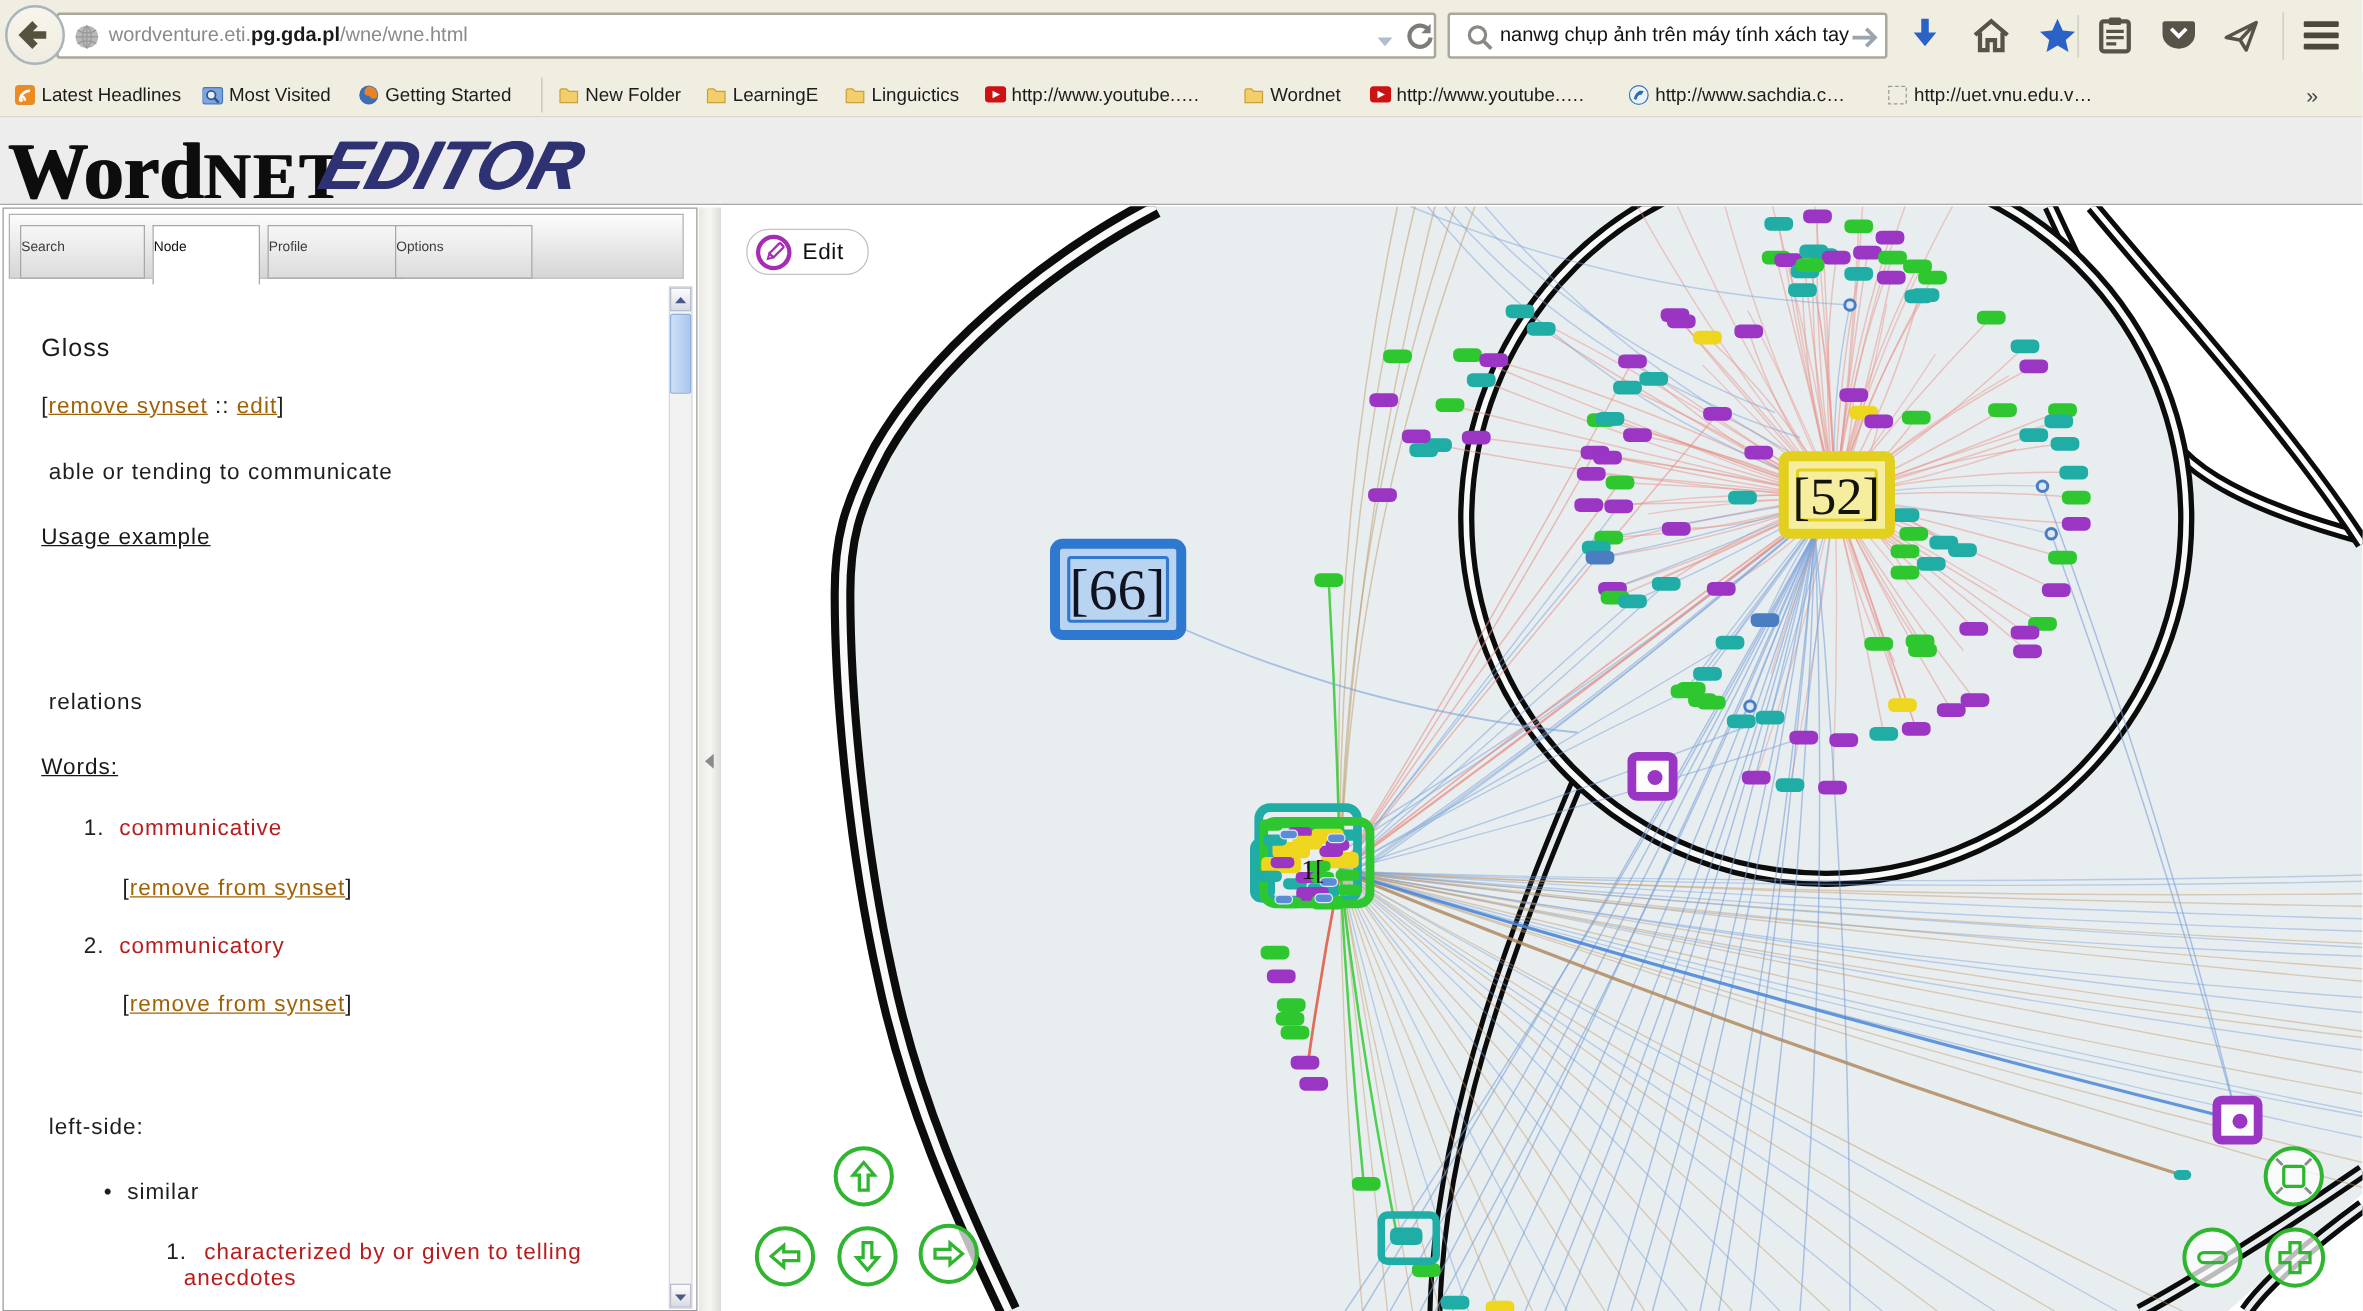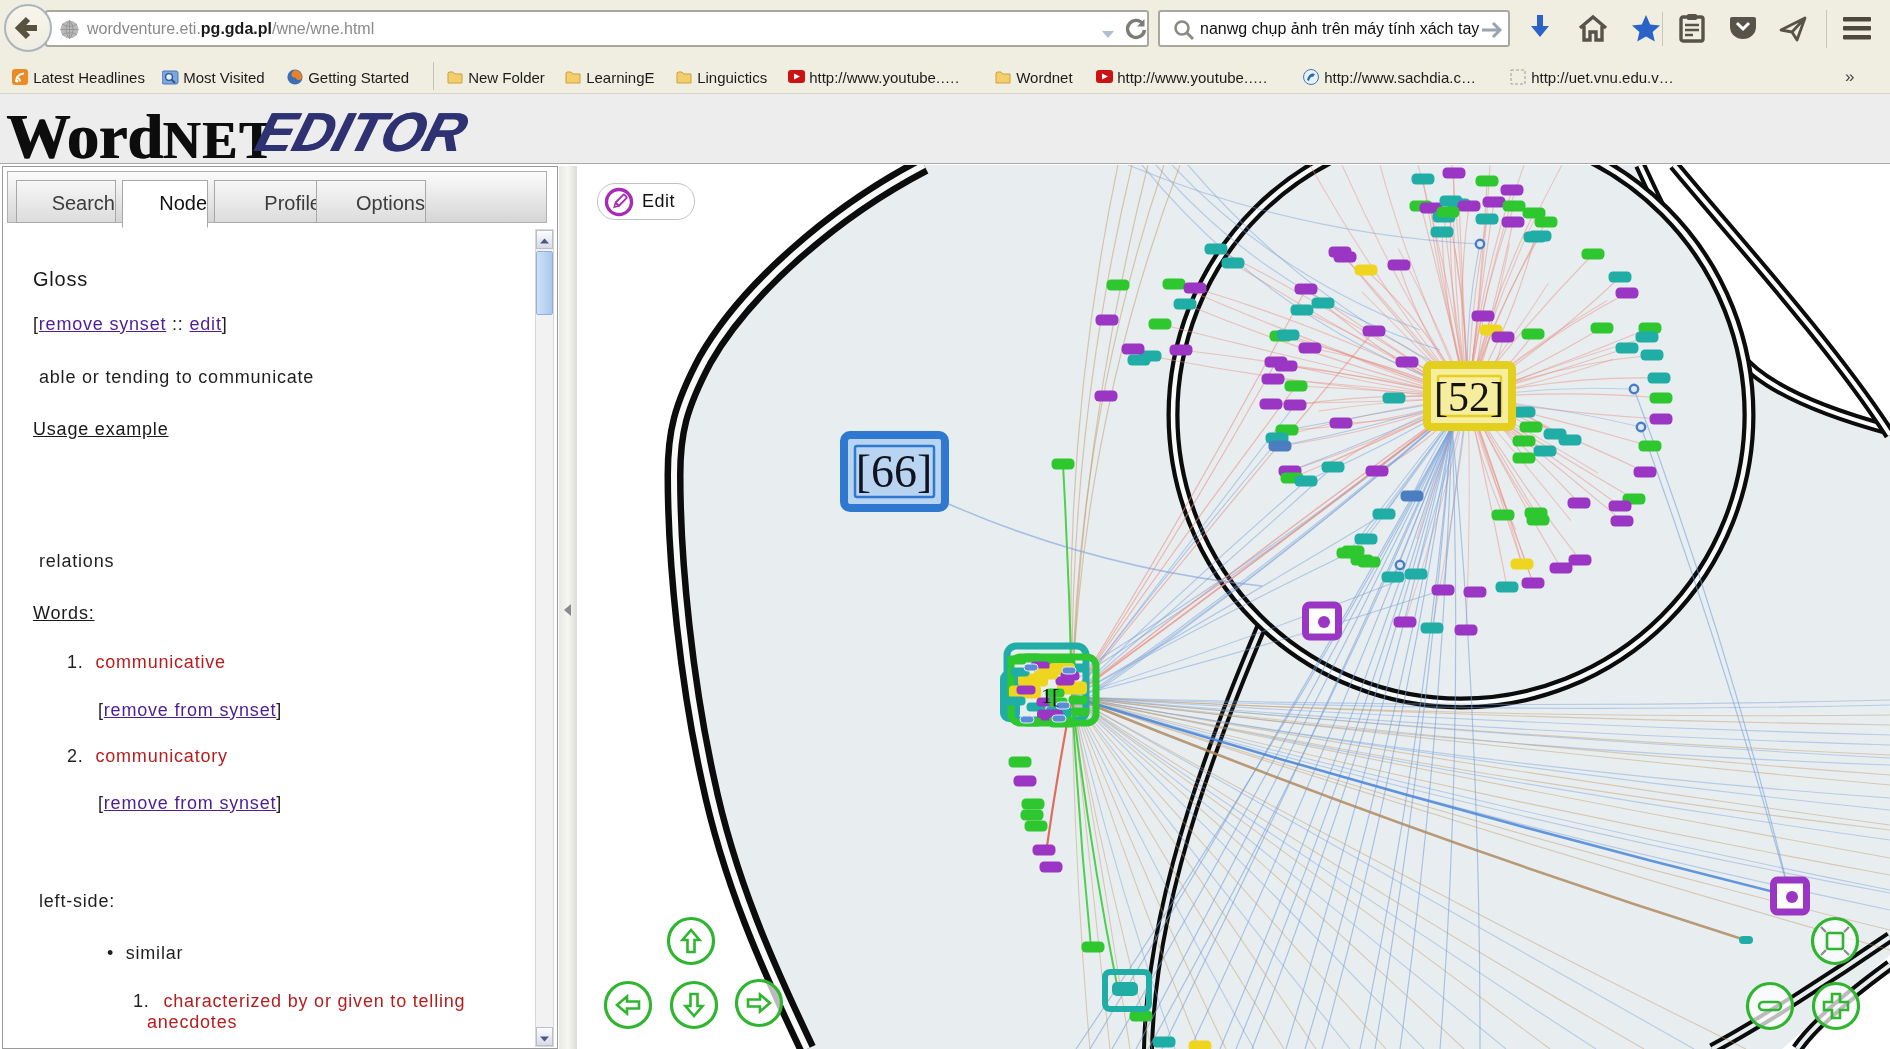--- a/index.html
+++ b/index.html
@@ -6,26 +6,26 @@
 #chrome{position:absolute;left:0;top:0;width:1890px;height:94px;background:#f0eee1}
 #navrow{position:absolute;left:0;top:0;width:1890px;height:58px}
 #urlbar{position:absolute;left:45px;top:10px;width:1104px;height:37px;background:#fff;border:2px solid #aaa89c;border-radius:3px}
 #backbtn{position:absolute;left:4px;top:4px;width:48px;height:48px;border-radius:50%;background:linear-gradient(#f8f6ec,#efede1);border:2px solid #a9b4bc;z-index:3}
 #searchbox{position:absolute;left:1158px;top:10px;width:352px;height:37px;background:#fff;border:2px solid #aaa89c;border-radius:3px}
 #bookmarks{position:absolute;left:0;top:58px;width:1890px;height:36px;background:#f0eee1;border-bottom:1px solid #d6d4c6;font-size:15px;color:#1c1c1c}
 .bm{position:absolute;top:9px;white-space:nowrap}
 #logostrip{position:absolute;left:0;top:94px;width:1890px;height:70px;background:#ededed;border-bottom:1px solid #a9a9a9}
 #panel{position:absolute;left:2px;top:166px;width:556px;height:883px;background:#fff;border:1px solid #9a9a9a}
 #tabstrip{position:absolute;left:4px;top:4px;width:540px;height:52px;background:linear-gradient(#fcfcfc,#d5d5d5);border:1px solid #b0b0b0}
-.tab{position:absolute;top:8px;height:43px;background:linear-gradient(#f7f7f7,#dcdcdc);border:1px solid #a8a8a8;color:#3c3c3c;font-size:20px;text-align:right;padding-top:11px}
+.tab{position:absolute;top:8px;height:43px;background:linear-gradient(#f7f7f7,#dcdcdc);border:1px solid #a8a8a8;color:#3c3c3c;font-size:11px;text-align:left;padding-top:11px}
 .tab.on{background:#fff;border-bottom:1px solid #fff;height:48px;color:#111}
 #pcontent{position:absolute;left:10px;top:60px;width:515px;height:815px;font-size:18px;color:#1f1f1f;letter-spacing:.8px}
 #pcontent .h{font-weight:normal;color:#191919}
 #pcontent a{color:#b91c1c;}
-#pcontent .lk{color:#4c1d95;text-decoration:underline}
+#pcontent .lk{color:#a16207;text-decoration:underline}
 #vscroll{position:absolute;right:3px;top:62px;width:19px;height:818px;background:#f2f2f2;border:1px solid #d8d8d8}
 #splitter{position:absolute;left:559px;top:166px;width:18px;height:883px;background:linear-gradient(90deg,#e8e8e4,#f6f6f3,#dcdcd6)}
 #graph{position:absolute;left:577px;top:165px;width:1313px;height:884px;background:#fff}
 #editbtn{position:absolute;left:20px;top:18px;width:98px;height:37px;background:#fff;border:1px solid #c2c2c2;border-radius:18px;z-index:5}
 .icn{display:inline-block;vertical-align:middle}
 </style></head><body>
 <div id="chrome">
     <div id="navrow">
 <div id="backbtn"><svg class="icn" width="44" height="44" viewBox="0 0 44 44" style="">
           <path d="M31,22 L14,22 M22,13 L13,22 L22,31" stroke="#56523f" stroke-width="6" fill="none" stroke-linejoin="miter"></path>
@@ -148,21 +148,21 @@
 <div class="abs" style="left:20px;top:87px;width:470px">[<span class="lk">remove synset</span> :: <span class="lk">edit</span>]</div>
 <div class="abs" style="left:20px;top:140px;width:470px"><span style="margin-left:6px">able or tending to communicate</span></div>
 <div class="abs" style="left:20px;top:192px;width:470px"><span class="h" style="text-decoration:underline">Usage example</span></div>
 <div class="abs" style="left:20px;top:324px;width:470px"><span style="margin-left:6px">relations</span></div>
 <div class="abs" style="left:20px;top:376px;width:470px"><span class="h" style="text-decoration:underline">Words:</span></div>
 <div class="abs" style="left:20px;top:425px;width:470px"><span style="margin-left:34px">1.</span> <a style="margin-left:6px">communicative</a></div>
 <div class="abs" style="left:20px;top:473px;width:470px"><span style="margin-left:65px">[<span class="lk">remove from synset</span>]</span></div>
 <div class="abs" style="left:20px;top:519px;width:470px"><span style="margin-left:34px">2.</span> <a style="margin-left:6px">communicatory</a></div>
 <div class="abs" style="left:20px;top:566px;width:470px"><span style="margin-left:65px">[<span class="lk">remove from synset</span>]</span></div>
 <div class="abs" style="left:20px;top:664px;width:470px"><span style="margin-left:6px">left-side:</span></div>
-<div class="abs" style="left:20px;top:716px;width:470px"><span style="margin-left:74px">•&nbsp; similar</span></div>
+<div class="abs" style="left:20px;top:716px;width:470px"><span style="margin-left:50px">•&nbsp; similar</span></div>
 <div class="abs" style="left:20px;top:764px;width:470px"><span style="margin-left:100px">1.</span> <a style="margin-left:8px">characterized by or given to telling</a></div>
 <div class="abs" style="left:20px;top:785px;width:470px"><a style="margin-left:114px">anecdotes</a></div>
 </div>
 <div id="vscroll">
 <div class="abs" style="left:0;top:0;width:17px;height:19px;background:linear-gradient(#fdfdfd,#d9dbe4);border:1px solid #b9bdd1;text-align:center"><svg class="icn" width="11" height="8" viewBox="0 0 11 8" style="margin-top:1px">
           <path d="M1,6.5 L5.5,1.5 L10,6.5 Z" fill="#4a5a88"></path>
         </svg></div>
 <div class="abs" style="left:0;top:21px;width:17px;height:64px;background:linear-gradient(90deg,#cfe0f7,#aac7ee);border:1px solid #8fb0dd;border-radius:2px"></div>
 <div class="abs" style="left:0;top:797px;width:17px;height:19px;background:linear-gradient(#fdfdfd,#d9dbe4);border:1px solid #b9bdd1;text-align:center"><svg class="icn" width="11" height="8" viewBox="0 0 11 8" style="margin-top:2px">
           <path d="M1,1.5 L5.5,6.5 L10,1.5 Z" fill="#4a5a88"></path>

